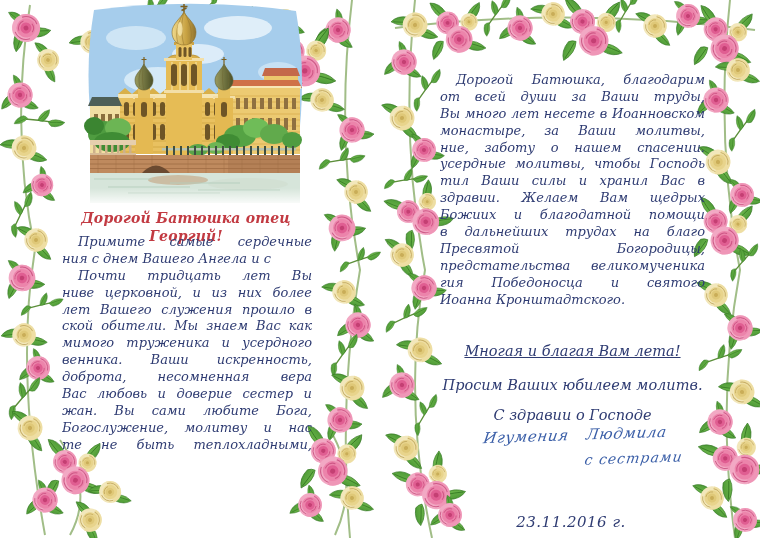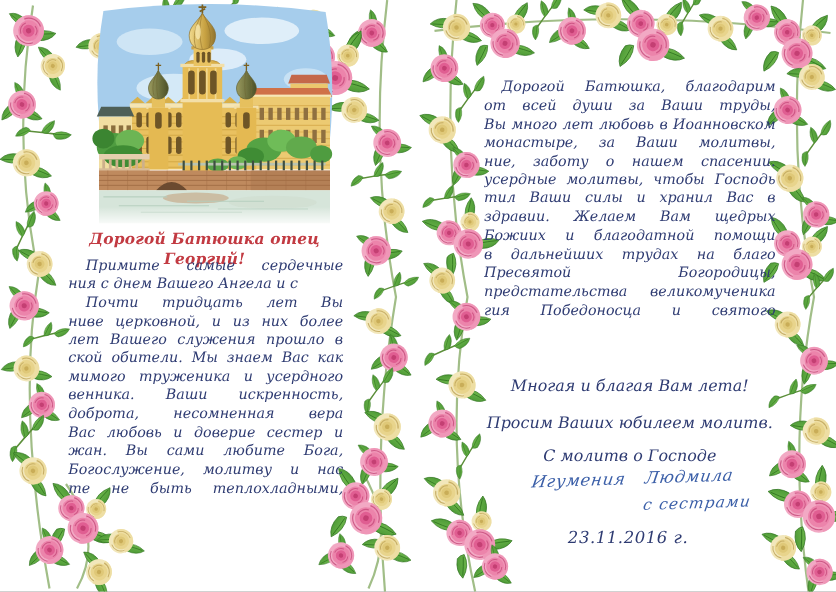--- a/index.html
+++ b/index.html
@@ -13,30 +13,30 @@
   .bodyblock{position:absolute;}
   .left-body{left:62px;top:234px;width:250px;}
   .right-body{left:440px;top:72px;width:265px;}
   .ln{font:italic 13px/16.9px "DejaVu Serif",serif;color:var(--body_ink,#2e3b72);
       height:16.9px;overflow:hidden;white-space:nowrap;}
   .j{white-space:normal;text-align:justify;text-align-last:justify;}
   .e{white-space:normal;text-align:left;text-align-last:left;}
   .i{text-indent:16px;}
   .cline{position:absolute;left:440px;width:265px;text-align:center;
          font:italic 14.5px/18px "DejaVu Serif",serif;color:var(--body_ink,#2e3b72);}
-  .wish{top:342px;}
+  .wish{top:342px;text-decoration:underline;}
   .request{top:376px;}
   .closing{top:406px;}
   .sig1{position:absolute;left:455px;top:426px;width:240px;text-align:center;
         font:italic 15px/19px "DejaVu Serif",serif;color:var(--signature_ink,#3b5fa8);
         transform:skewX(-10deg) rotate(-2deg);word-spacing:12px;letter-spacing:.6px;}
   .sig2{position:absolute;left:585px;top:449px;
         font:italic 14px/18px "DejaVu Serif",serif;color:var(--signature_ink,#3b5fa8);
         transform:skewX(-10deg) rotate(-2deg);letter-spacing:1px;}
-  .date{position:absolute;left:440px;top:480px;width:262px;text-align:center;
+  .date{position:absolute;left:440px;top:513px;width:262px;text-align:center;
         font:italic 15px/19px "DejaVu Serif",serif;color:var(--body_ink,#2e3b72);
         letter-spacing:.5px;}
   .illus{position:absolute;left:78px;top:2px;width:232px;height:204px;}
 </style>
 </head>
 <body>
 
 <div class="canvas">
 
   <svg class="layer" width="760" height="538" viewBox="0 0 760 538">
@@ -416,33 +416,34 @@
       <div class="ln j">жан. Вы сами любите Бога, церковное</div>
       <div class="ln j">Богослужение, молитву и нас призывае-</div>
       <div class="ln j">те не быть теплохладными, молиться и</div>
     </div>
   </div>
 
   <div>
     <div class="bodyblock right-body">
       <div class="ln j i">Дорогой Батюшка, благодарим Вас</div>
       <div class="ln j">от всей души за Ваши труды, которые</div>
-      <div class="ln j">Вы много лет любовь в Иоанновском</div>
+      <div class="ln j">Вы много лет несете в Иоанновском</div>
       <div class="ln j">монастыре, за Ваши молитвы, терпе-</div>
       <div class="ln j">ние, заботу о нашем спасении. Возносим</div>
       <div class="ln j">усердные молитвы, чтобы Господь укре-</div>
       <div class="ln j">тил Ваши силы и хранил Вас в добром</div>
       <div class="ln j">здравии. Желаем Вам щедрых милостей</div>
       <div class="ln j">Божиих и благодатной помощи Свыше</div>
       <div class="ln j">в дальнейших трудах на благо Святой</div>
       <div class="ln j">Пресвятой Богородицы, молитвенного</div>
       <div class="ln j">предстательства великомученика Геор-</div>
       <div class="ln j">гия Победоносца и святого праведного</div>
+      <div class="ln e">Иоанна Кронштадтского.</div>
     </div>
     <div class="cline wish">Многая и благая Вам лета!</div>
     <div class="cline request">Просим Ваших юбилеем молитв.</div>
-    <div class="cline closing">С молитв о Господе</div>
+    <div class="cline closing">С здравии о Господе</div>
     <div class="sig1">Игумения Людмила</div>
     <div class="sig2">с сестрами</div>
     <div class="date">23.11.2016 г.</div>
   </div>
 
 </div>
 
 </body></html>

